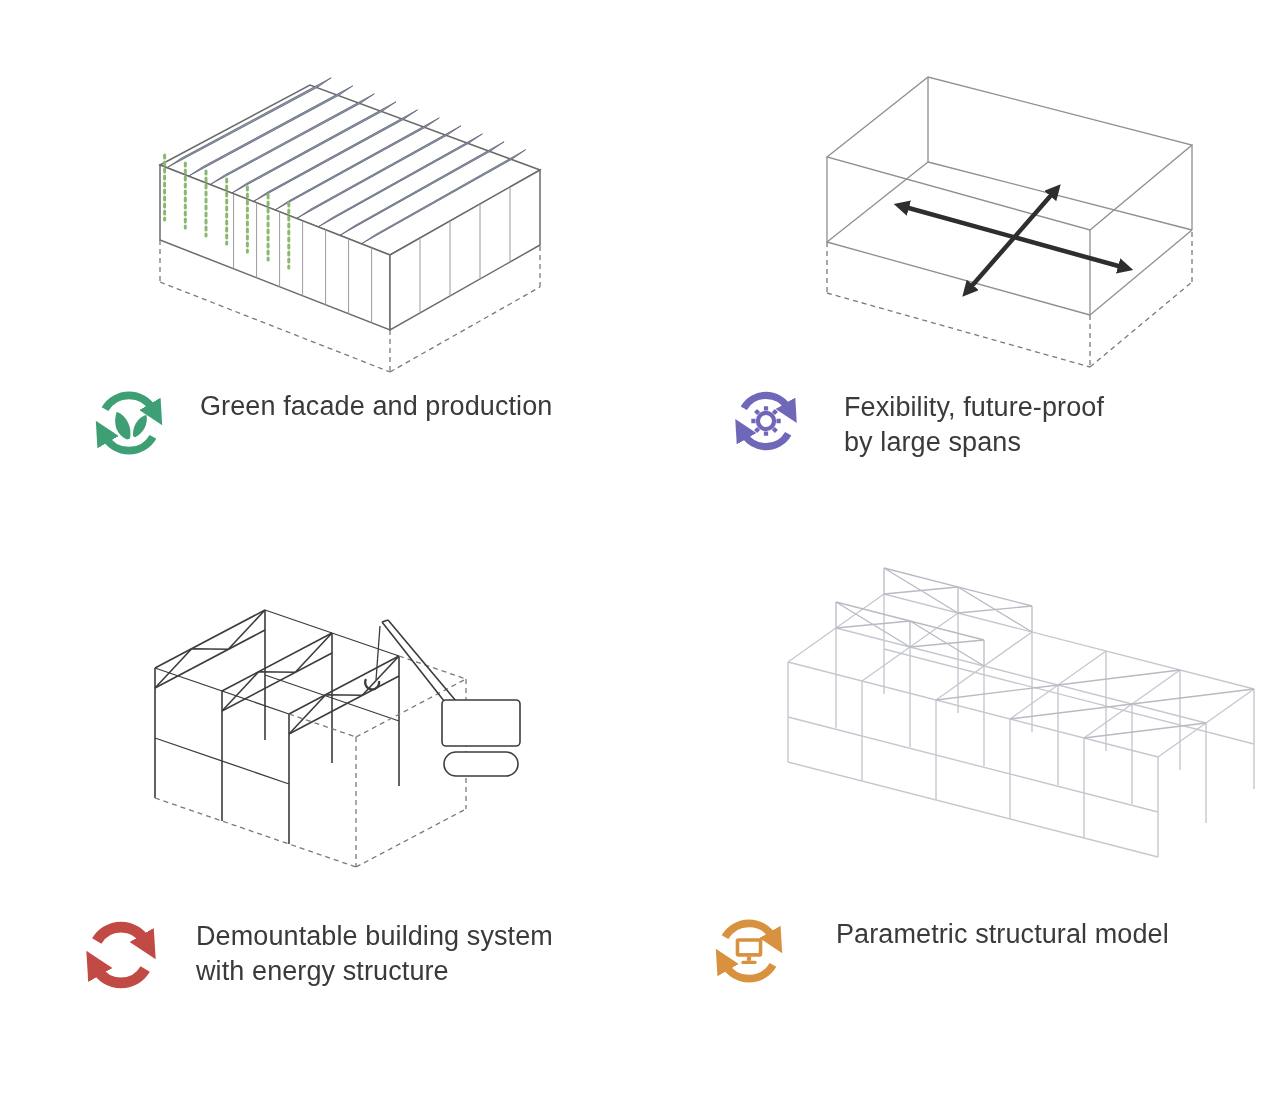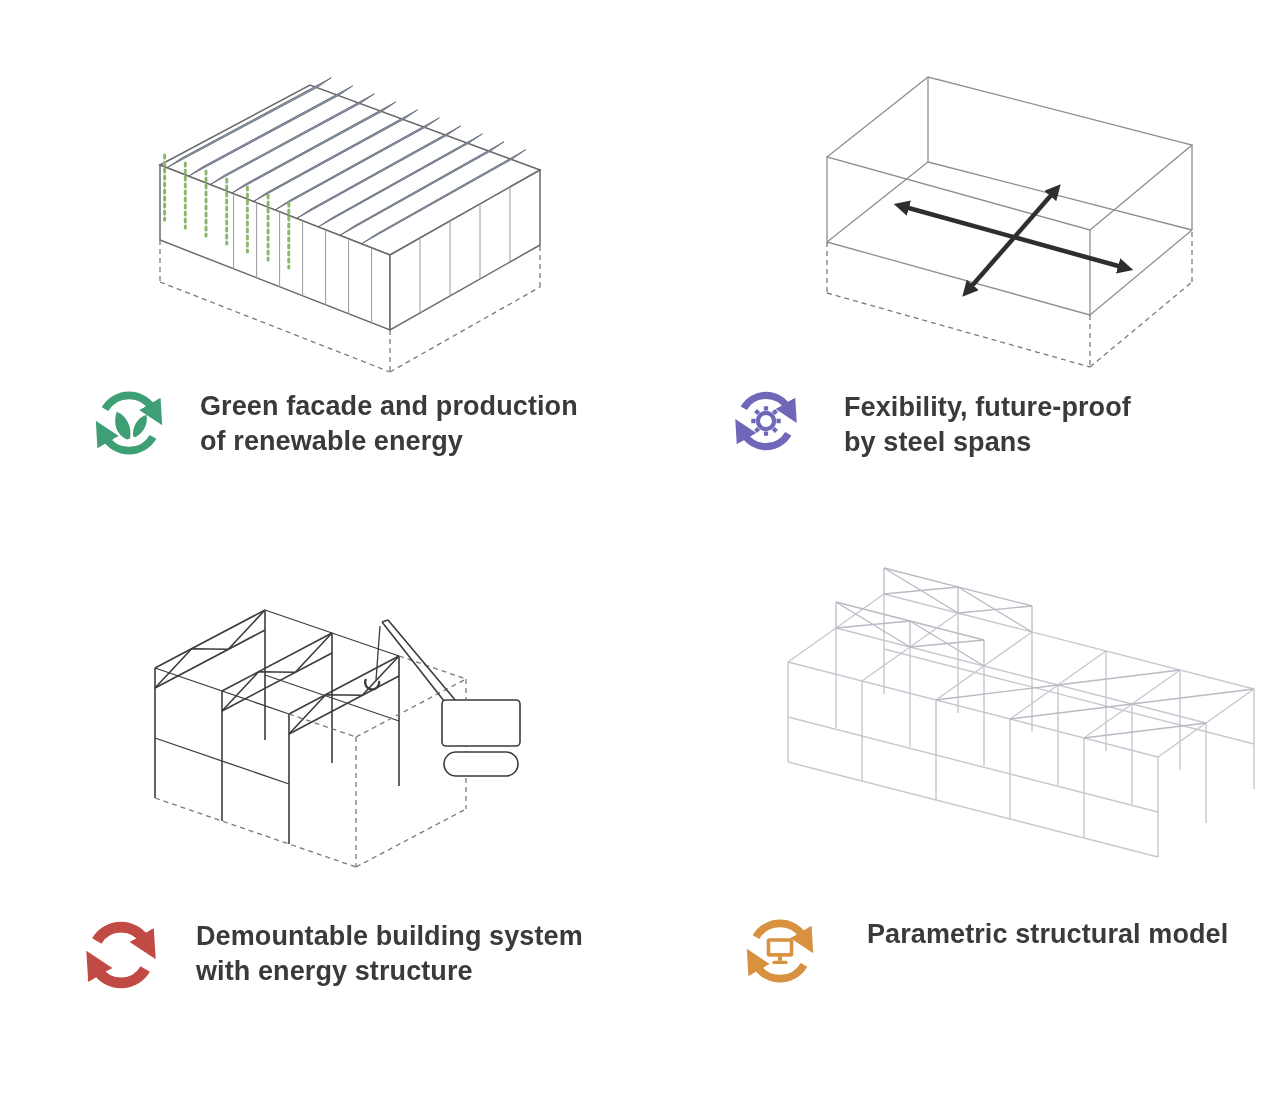--- a/index.html
+++ b/index.html
@@ -3,21 +3,21 @@
 <meta charset="utf-8">
 <style>
   :root{
     --green:#3e9e74; --purple:#6f68b8; --red:#c14b44; --orange:#d8913f;
     --panel:#8e99b0; --vine:#8ab86d; --wire:#c6c8d0; --ink:#3a3a3a; --line:#6b6b6b;
   }
   html,body{margin:0;padding:0;background:#fff;}
   body{width:1280px;height:1098px;font-family:"Liberation Sans",sans-serif;}
   #canvas{position:relative;width:1280px;height:1098px;background:#fff;overflow:hidden;}
   .illus{position:absolute;}
-  .caprow{position:absolute;display:flex;align-items:flex-start;font-weight:bold;}
+  .caprow{position:absolute;display:flex;align-items:flex-start;}
   .cap{padding-top:7px;color:var(--ink);font-size:27px;line-height:35px;letter-spacing:.1px;}
   
   .sg{stroke:var(--green);} .fg{fill:var(--green);}
   .sp{stroke:var(--purple);} .fp{fill:var(--purple);}
   .sr{stroke:var(--red);} .fr{fill:var(--red);}
   .so{stroke:var(--orange);} .fo{fill:var(--orange);}
   .arc7{fill:none;stroke-width:7.5;}
   .arc10{fill:none;stroke-width:10;}
   .pv{fill:var(--panel);stroke:#5c6370;stroke-width:.8;}
   .wall{fill:#fff;stroke:var(--line);stroke-width:1.5;}
@@ -93,21 +93,20 @@
         </defs>
         <path class="sg arc7" d="M16.6,26.5 A27,27 0 0 1 63.4,26.5" marker-end="url(#ah-g)"></path>
         <path class="sg arc7" d="M63.4,53.5 A27,27 0 0 1 16.6,53.5" marker-end="url(#ah-g)"></path>
         <g>
           <path class="fg" d="M38,56 C28,52 24,41 28,29 C38,33 43,44 41,55 Z"></path>
           <path class="fg" d="M44,53 C43,44 48,35 57,32 C59,41 54,50 46,54 Z"></path>
         </g>
       </svg>
       <div class="cap" style="margin-left:30px">
         <div>Green facade and production</div>
-        <div>of renewable energy</div>
       </div>
     </div>
   </section>
 
   <section>
     <svg class="illus" style="left:790px;top:55px" width="420" height="330" viewBox="0 0 420 330">
       <g>
         <polygon class="box" points="37,102 138,22 402,90 300,175"></polygon>
         <line class="box" x1="37" y1="102" x2="37" y2="187"></line>
         <line class="box" x1="138" y1="22" x2="138" y2="107"></line>
@@ -139,21 +138,21 @@
         </defs>
         <path class="sp arc7" d="M16.6,26.5 A27,27 0 0 1 63.4,26.5" marker-end="url(#ah-p)"></path>
         <path class="sp arc7" d="M63.4,53.5 A27,27 0 0 1 16.6,53.5" marker-end="url(#ah-p)"></path>
         <g>
           <circle class="sp" cx="40" cy="40" r="8.5" fill="none" stroke-width="4.5"></circle>
           <path class="sp" fill="none" stroke-width="4.5" d="M51,40 H55.5 M47.8,32.2 L51,29 M40,29 V24.5 M32.2,32.2 L29,29 M29,40 H24.5 M32.2,47.8 L29,51 M40,51 V55.5 M47.8,47.8 L51,51"></path>
         </g>
       </svg>
       <div class="cap" style="margin-left:40px">
         <div>Fexibility, future-proof</div>
-        <div>by steel spans</div>
+        <div>by large spans</div>
       </div>
     </div>
   </section>
 
   <section>
     <svg class="illus" style="left:130px;top:560px" width="420" height="340" viewBox="0 0 420 340">
       <defs>
         <g id="pframe">
           <path class="stl" d="M0,0 V130"></path>
           <path class="stl" d="M0,0 L110,-58"></path>
@@ -232,21 +231,21 @@
         <path class="wl2" d="M129,59 V33 M203,78 V52 M277,97 V71 M129,33 L277,71"></path>
         <path class="wl2" d="M129,59 L203,52 M129,33 L203,78 M203,78 L277,71 M203,52 L277,97"></path>
         <path class="wl2" d="M81,93 V67 M155,112 V86 M229,131 V105 M81,67 L229,105"></path>
         <path class="wl2" d="M81,93 L155,86 M81,67 L155,112 M155,112 L229,105 M155,86 L229,131"></path>
       </g>
       <g>
         <path class="wl2" d="M181,165 L303,150 M255,184 L377,169 M329,203 L451,188 M303,150 L425,135 M377,169 L499,154"></path>
       </g>
     </svg>
 
-    <div class="caprow" style="left:739px;top:910px">
+    <div class="caprow" style="left:708px;top:910px">
       <svg width="82" height="82" viewBox="0 0 80 80">
         <defs>
           <marker id="ah-o" markerWidth="3.2" markerHeight="3.2" refX="0.8" refY="1.6" orient="auto">
             <path class="fo" d="M0,0 L3.2,1.6 L0,3.2 Z"></path>
           </marker>
         </defs>
         <path class="so arc7" d="M16.6,26.5 A27,27 0 0 1 63.4,26.5" marker-end="url(#ah-o)"></path>
         <path class="so arc7" d="M63.4,53.5 A27,27 0 0 1 16.6,53.5" marker-end="url(#ah-o)"></path>
         <g>
           <rect class="fo" x="27" y="27.5" width="26" height="18" rx="2.5"></rect>

